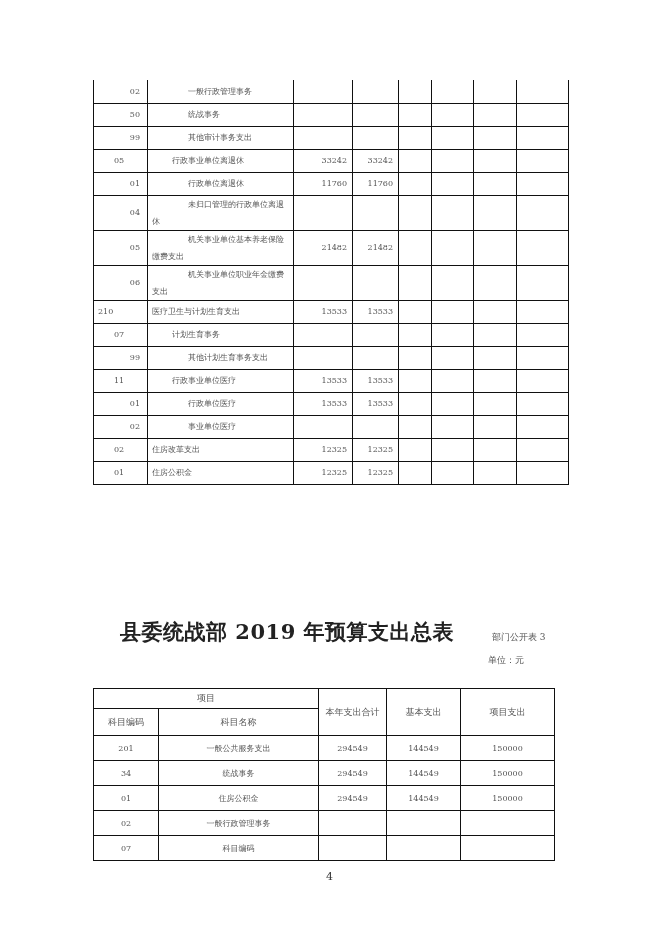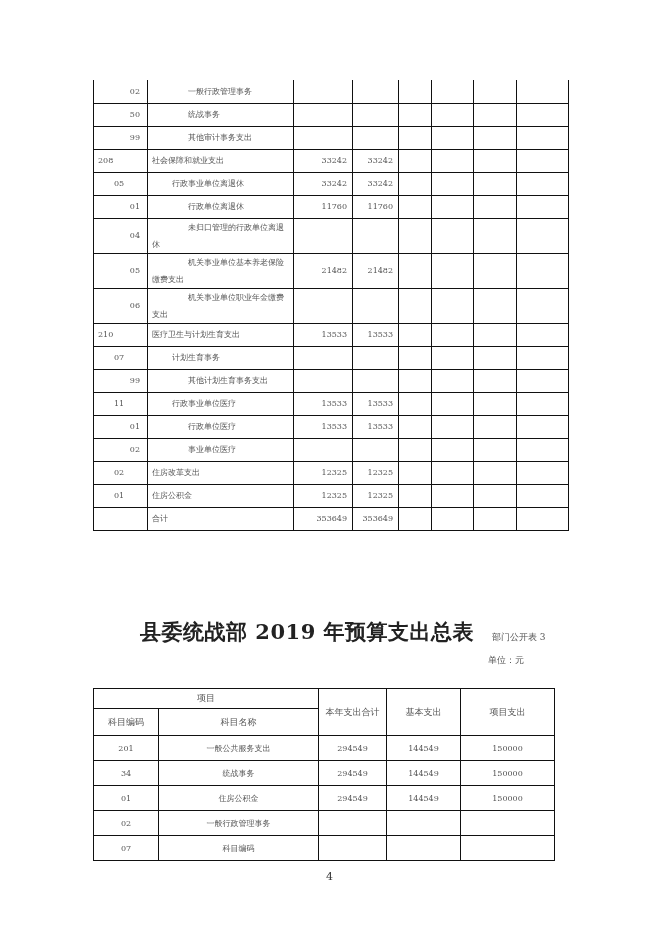--- a/index.html
+++ b/index.html
@@ -11,21 +11,21 @@
   .t1 td.num { text-align:right; padding-right:5px; }
   .t1 tr.tall td { height:35px; }
   .code-l1 { text-align:left; }
   .code-l2 { text-align:left; padding-left:20px !important; }
   .code-l3 { text-align:right; padding-right:7px !important; }
   .name-l1 { text-align:left; }
   .name-l2 { padding-left:24px !important; }
   .name-l3 { padding-left:40px !important; }
   .wrapname { line-height:17px; text-align:left; }
   .title { position:absolute; left:120px; top:618px; font-size:21px; font-weight:bold; color:#222;
-           font-family:"DejaVu Serif","Liberation Serif",serif; letter-spacing:0.5px;margin-left:20px; }
+           font-family:"DejaVu Serif","Liberation Serif",serif; letter-spacing:0.5px; }
   .tabnum { position:absolute; left:492px; top:631px; font-size:9px; color:#555; }
   .unit { position:absolute; left:488px; top:654px; font-size:9px; color:#555; }
   .t2 { position:absolute; left:93px; top:688px; border-collapse:collapse; table-layout:fixed; }
   .t2 td { border:1.5px solid #111; font-size:8px; color:#555; text-align:center; height:25px; box-sizing:border-box; padding:0 3px; }
   .t2 .h td { font-size:9px; }
   .t2 .hrow1 td { height:20px; }
   .t2 .hrow2 td { height:27px; }
   .pagenum { position:absolute; left:326px; top:870px; font-size:11px; color:#333; }
 </style>
 </head>
@@ -67,30 +67,20 @@
         <td class="code-l3">99</td>
         <td class="name-l3">其他审计事务支出</td>
         <td class="num"></td>
         <td class="num"></td>
         <td></td>
         <td></td>
         <td></td>
         <td></td>
       </tr>
       <tr>
-        <td class="code-l1">208</td>
-        <td class="name-l1">社会保障和就业支出</td>
-        <td class="num">33242</td>
-        <td class="num">33242</td>
-        <td></td>
-        <td></td>
-        <td></td>
-        <td></td>
-      </tr>
-      <tr>
         <td class="code-l2">05</td>
         <td class="name-l2">行政事业单位离退休</td>
         <td class="num">33242</td>
         <td class="num">33242</td>
         <td></td>
         <td></td>
         <td></td>
         <td></td>
       </tr>
       <tr>
@@ -210,30 +200,20 @@
         <td></td>
         <td></td>
         <td></td>
         <td></td>
       </tr>
       <tr>
         <td class="code-l2">01</td>
         <td class="name-l1">住房公积金</td>
         <td class="num">12325</td>
         <td class="num">12325</td>
-        <td></td>
-        <td></td>
-        <td></td>
-        <td></td>
-      </tr>
-      <tr>
-        <td class="code-l1"></td>
-        <td class="name-l1">合计</td>
-        <td class="num">353649</td>
-        <td class="num">353649</td>
         <td></td>
         <td></td>
         <td></td>
         <td></td>
       </tr>
     </tbody>
 </table>
 
 <div class="title">县委统战部 2019 年预算支出总表</div>
 <div class="tabnum">部门公开表 3</div>

